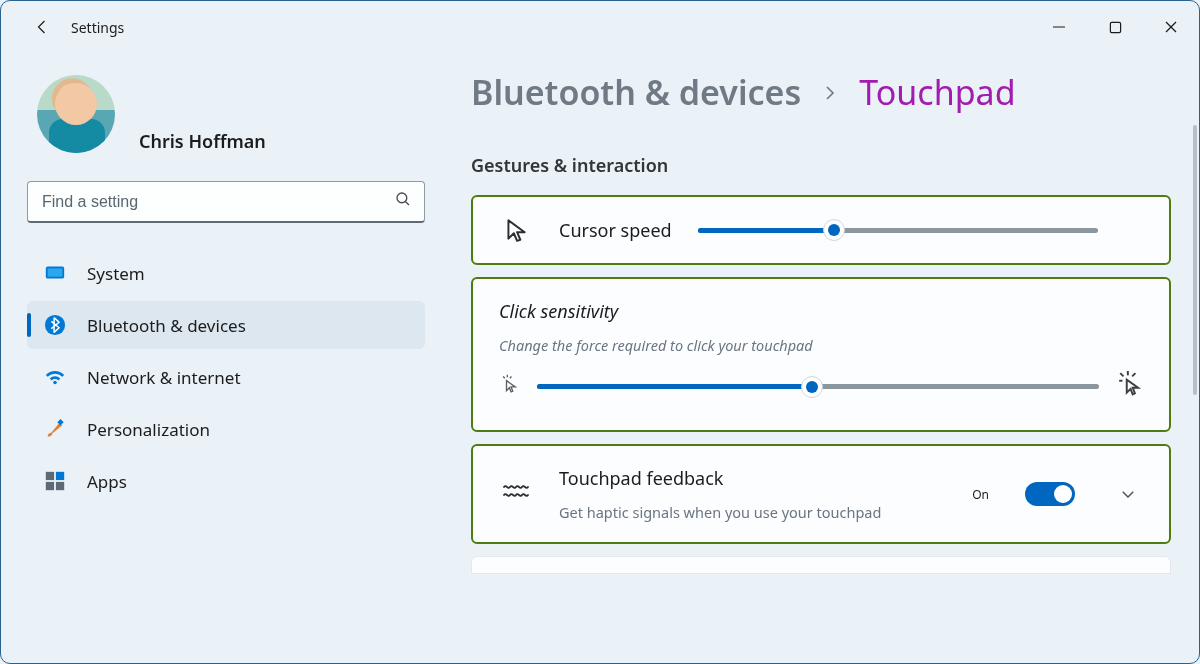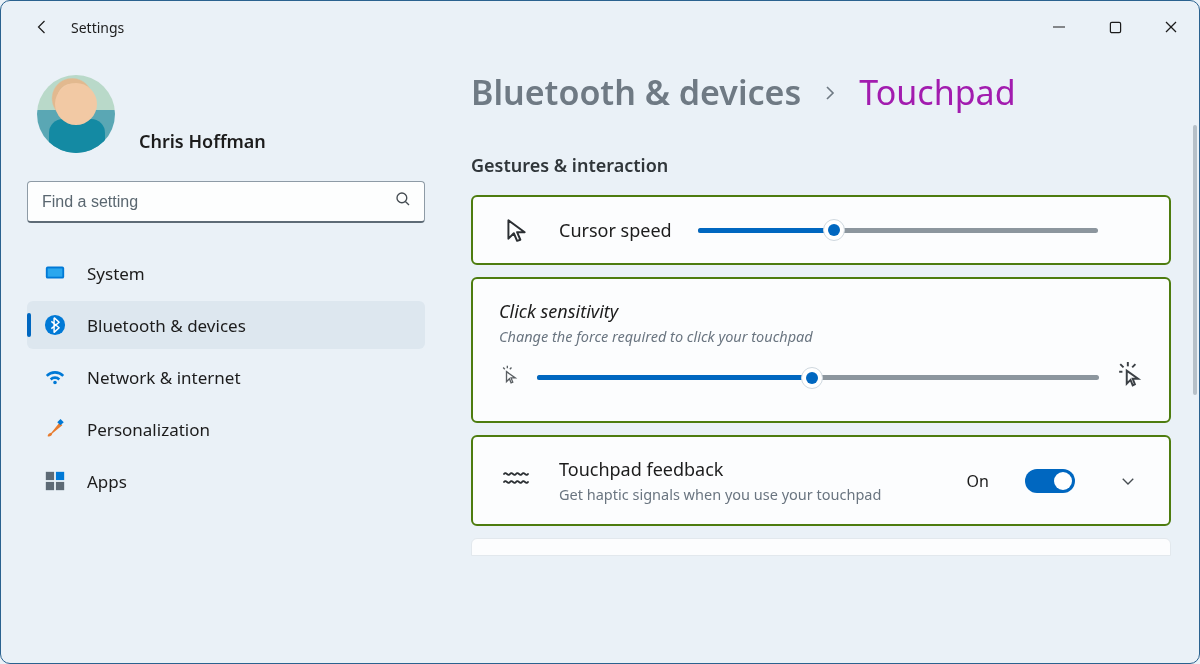--- a/index.html
+++ b/index.html
@@ -40,34 +40,34 @@
   .bc-sep { font-size:26px; color:#6f7a84;}
   .bc-current { font-size:34px; font-weight:400; color:#a21caf;}
 
   .section-title { font-size:18px; font-weight:600; color:#30363a; margin-bottom:18px; }
 
   .card { background:#fcfdfe; border:2px solid #4d7c0f; border-radius:6px; margin-bottom:12px; padding:0; }
   .card-row { display:flex; align-items:center; padding:20px 26px; gap:26px;}
   .card-ico { width:34px; display:flex; align-items:center; justify-content:center; color:#303538;}
   .card-body { flex:1;}
   .card-title { font-size:18px; color:#1c1c1c; }
-  .card-desc { font-size:14.5px; color:#6a7580; margin-top:3px;}
+  .card-desc { font-size:14.5px; color:#6a7580; margin-top:12px;}
 
   
   .slider { flex:1; height:20px; position:relative; display:flex; align-items:center;}
   .track-bg { position:absolute; left:0; right:0; height:5px; background:#8c969e; border-radius:3px;}
   .track-fg { position:absolute; left:0; height:5px; background:#0067c0; border-radius:3px;}
   .thumb { position:absolute; width:22px; height:22px; border-radius:50%; background:#fff; border:1px solid #cfd8df; display:flex; align-items:center; justify-content:center; transform:translateX(-50%);}
   .thumb::after{content:""; width:12px; height:12px; border-radius:50%; background:#0067c0;}
 
   .sens-slider-row { display:flex; align-items:center; gap:18px; padding:8px 26px 28px 26px;}
   .sens-ico{color:#5a5f63;}
 
   .toggle-row { display:flex; align-items:center; padding:20px 26px; gap:26px;}
-  .toggle-label { font-size:16px; color:#1c1c1c; margin-right:10px;}
+  .toggle-label { font-size:12px; color:#1c1c1c; margin-right:10px;}
   .toggle { width:50px; height:24px; border-radius:12px; background:#0067c0; position:relative; cursor:pointer;}
   .toggle::after{content:""; position:absolute; right:3px; top:3px; width:18px; height:18px; border-radius:50%; background:#fff;}
   .chev { width:30px; display:flex; align-items:center; justify-content:center; color:#464c51; cursor:pointer; margin-left:12px;}
 
   .scrollbar { position:absolute; right:2px; top:72px; width:4px; height:270px; background:#b6c0c8; border-radius:2px;}
 
   .nextcard-peek { height:18px; background:#fcfdfe; border:1px solid #e2e8ed; border-top-left-radius:6px; border-top-right-radius:6px;}
 </style>
 </head>
 <body>

